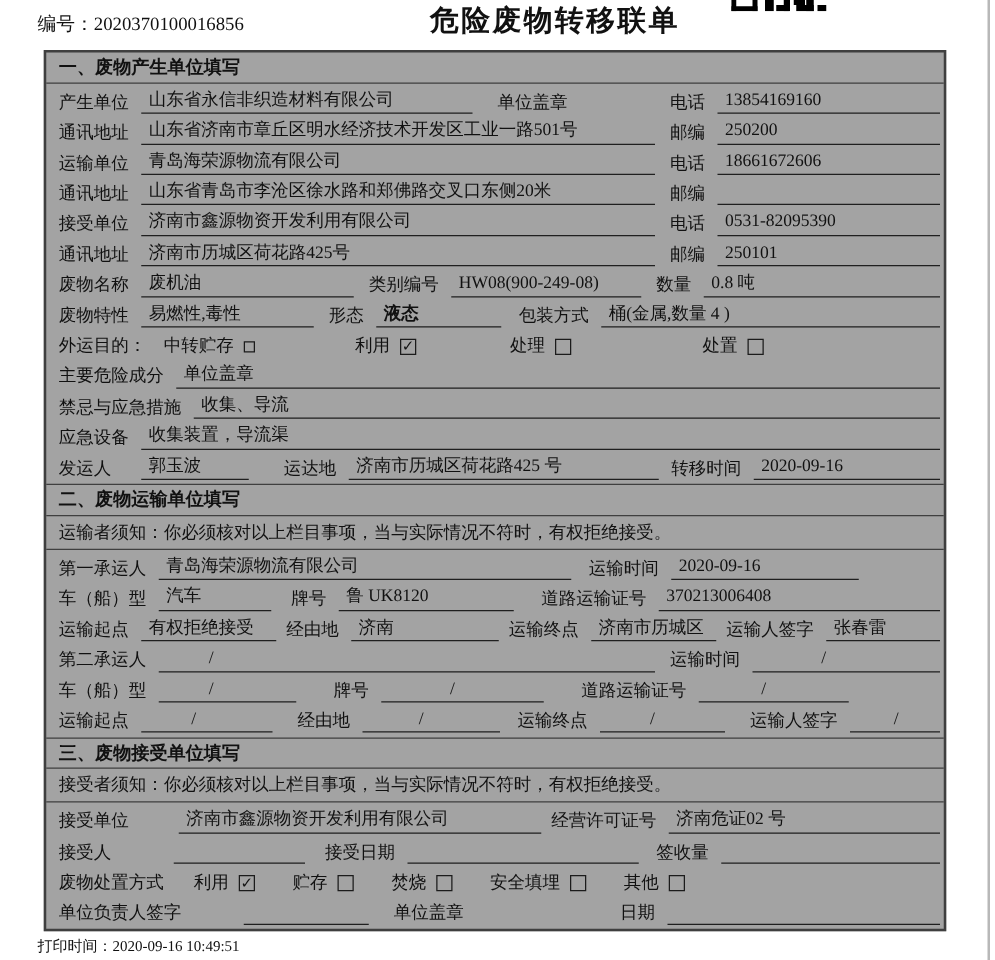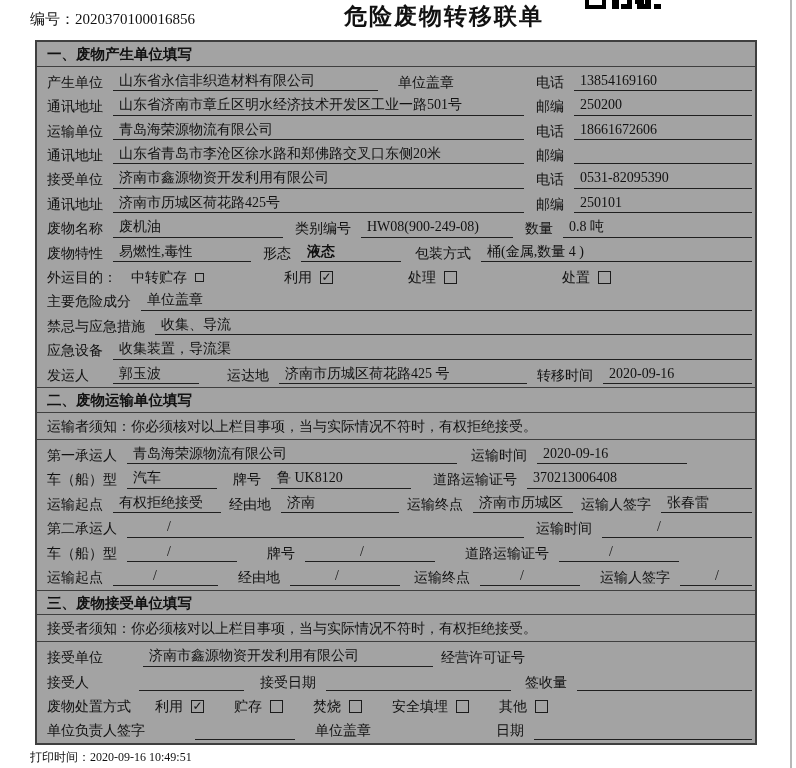--- a/index.html
+++ b/index.html
@@ -227,20 +227,21 @@
         <span class="val grow" style="padding-left: 35px;">/</span>
       </div>
     </div>
     <div class="sec-h bt">三、废物接受单位填写</div>
     <div class="note">接受者须知：你必须核对以上栏目事项，当与实际情况不符时，有权拒绝接受。</div>
     <div class="rows" style="flex: 4 1 0%;">
       <div class="row">
         <span class="lbl">接受单位</span>
         <span class="val" style="width: 290px; margin-left: 30px;">济南市鑫源物资开发利用有限公司</span>
         <span class="lbl" style="margin-left: 8px;">经营许可证号</span>
+        <span class="val grow">济南危证02 号</span>
       </div>
       <div class="row">
         <span class="lbl">接受人</span>
         <span class="val" style="width: 105px; margin-left: 40px;"></span>
         <span class="lbl" style="margin-left: 16px;">接受日期</span>
         <span class="val" style="width: 185px;"></span>
         <span class="lbl" style="margin-left: 14px;">签收量</span>
         <span class="val grow"></span>
       </div>
       <div class="row">

